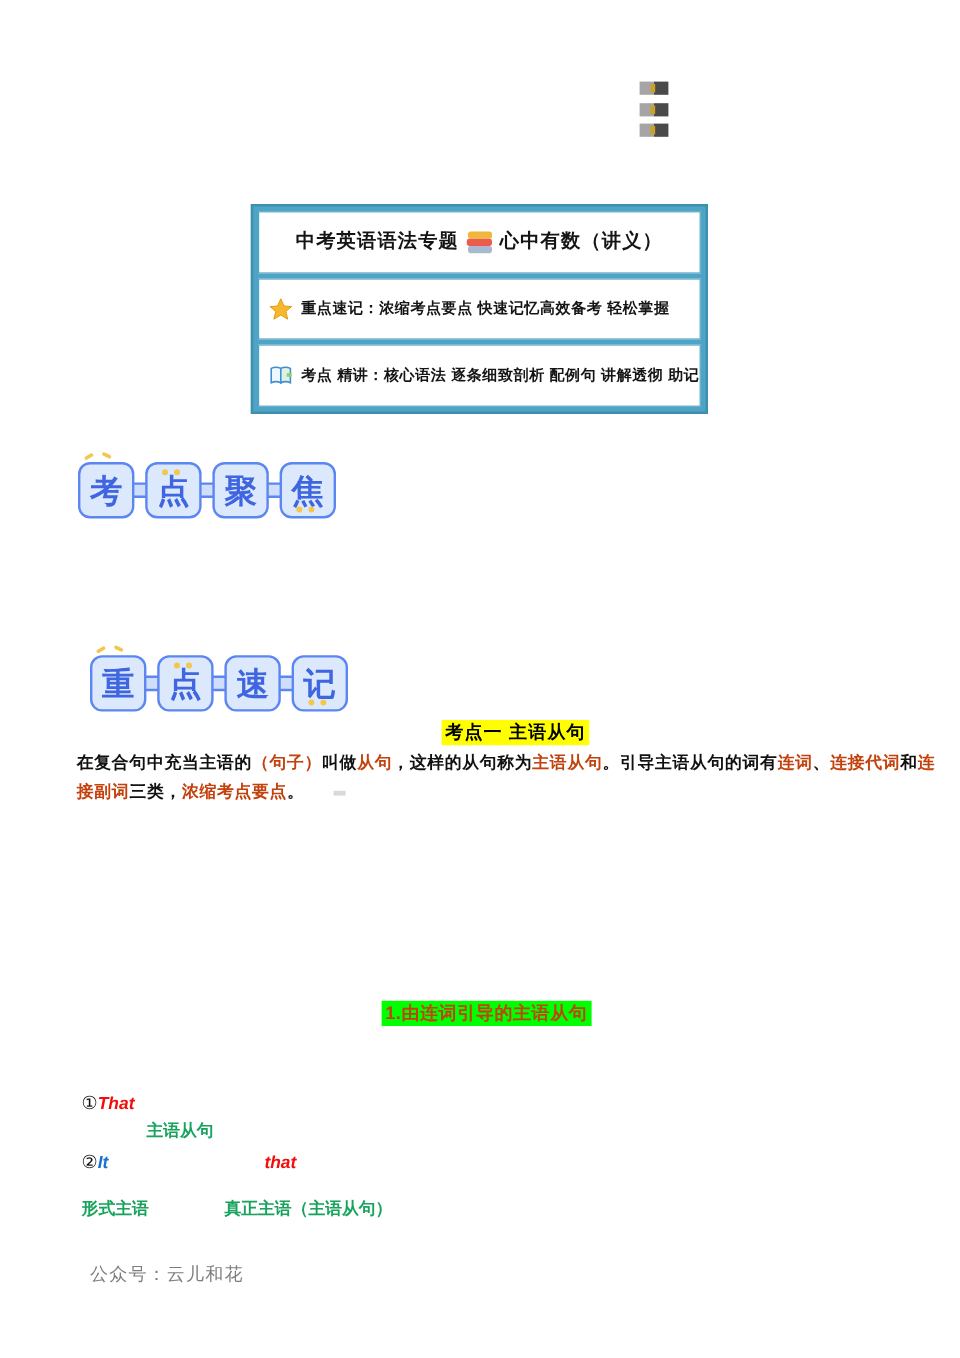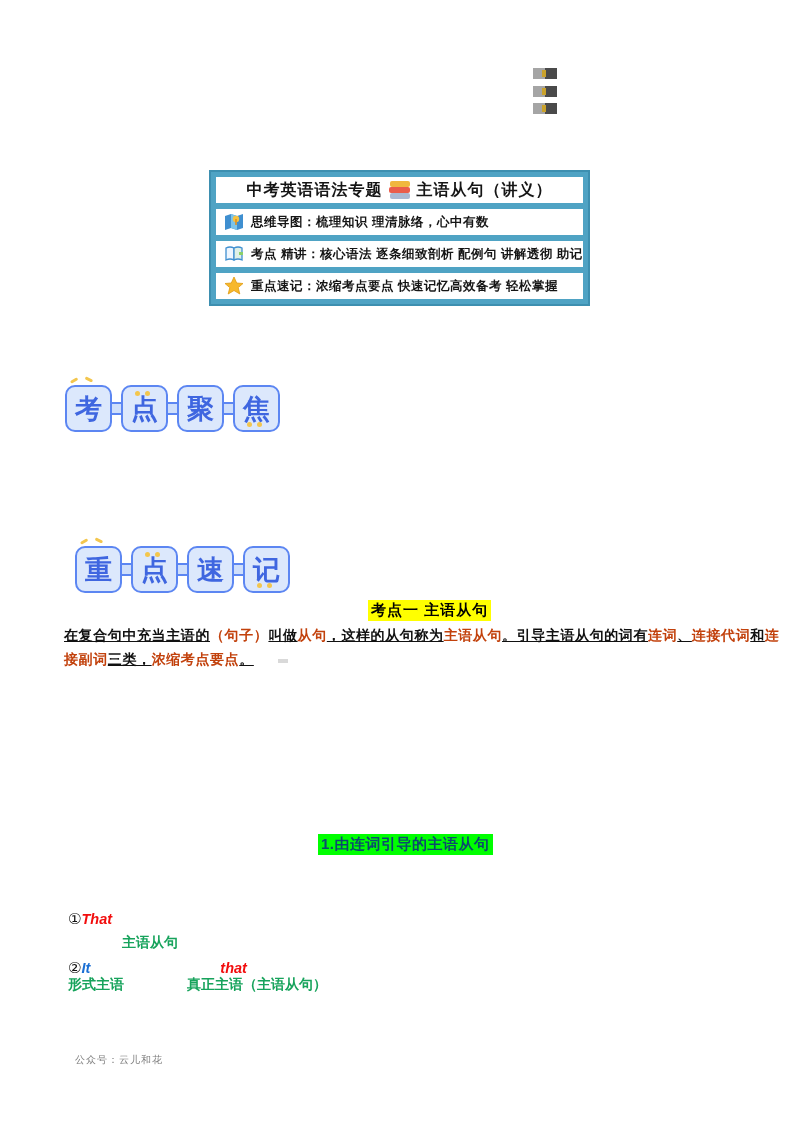--- a/index.html
+++ b/index.html
@@ -8,21 +8,21 @@
     font-family:"Liberation Sans","DejaVu Sans",sans-serif;
     color:#111;overflow:hidden;
   }
   
   .corner-chip{position:absolute;width:24px;height:11px;display:flex;}
   .corner-chip .half-l{width:12px;height:11px;background:#a5a5a5;}
   .corner-chip .half-r{width:12px;height:11px;background:#4a4a4a;}
   .corner-chip .tick{position:absolute;left:9px;top:2px;width:4px;height:7px;background:#caa22b;}
   
   .info-box{
-    position:absolute;left:209px;top:170px;width:381px;height:136px;
+    position:absolute;left:209px;top:170px;width:381px;height:175px;
     background:#4fa3c4;border:2px solid #3d8fb0;box-sizing:border-box;
     display:flex;flex-direction:column;gap:4px;padding:4px;
   }
   .info-row{
     background:#ffffff;border:1.5px solid #4fa3c4;box-sizing:border-box;
     display:flex;align-items:center;gap:7px;padding:1px 8px;flex:1;
     font-size:12.5px;font-weight:bold;color:#151515;letter-spacing:.5px;
     white-space:nowrap;overflow:hidden;
   }
   .info-title{
@@ -46,36 +46,36 @@
     margin:0 -4px;z-index:0;
   }
   .sparkle{position:absolute;background:#f3c64e;border-radius:50%;}
   .spark-bar{position:absolute;width:8px;height:2.5px;background:#f3c64e;border-radius:2px;}
   
   .hl-yellow{
     position:absolute;background:#ffff00;color:#000;font-weight:bold;font-size:15px;
     padding:1px 3px;letter-spacing:1px;white-space:nowrap;
   }
   .hl-green{
-    position:absolute;background:#00ff00;color:#0c4a6e;font-weight:bold;font-size:15px;
+    position:absolute;background:#00ff00;color:#c2410c;font-weight:bold;font-size:15px;
     padding:1px 3px;letter-spacing:.5px;white-space:nowrap;
   }
   
   .def-line{position:absolute;font-size:14px;font-weight:bold;white-space:nowrap;letter-spacing:.6px;}
-  .seg-black{color:#111;text-decoration:underline;}
+  .seg-black{color:#111;}
   .seg-red{color:#c2410c;}
   
   .ex-line{position:absolute;font-size:14.5px;font-weight:bold;white-space:nowrap;}
   .kw-red{color:#f20d0d;font-style:italic;}
   .kw-blue{color:#1a6fd4;font-style:italic;margin-top:48px;}
   .num{color:#111;font-weight:normal;font-size:15px;}
   .note-green{color:#17a35c;font-weight:bold;font-size:14px;white-space:nowrap;}
   .small-dash{position:absolute;width:10px;height:4px;background:#d9d9d9;}
   
-  .footer-text{position:absolute;left:75px;top:1053px;font-size:10px;color:#7d7d7d;letter-spacing:1px;}
+  .footer-text{position:absolute;left:75px;top:1053px;font-size:15px;color:#7d7d7d;letter-spacing:1px;}
 </style>
 </head>
 <body>
 
 <div class="corner-chip" style="left:533px;top:68px;">
     <div class="half-l"></div>
     <div class="half-r"></div>
     <div class="tick"></div>
   </div>
 <div class="corner-chip" style="left:533px;top:86px;">
@@ -90,50 +90,39 @@
   </div>
 
 <div class="info-box">
   <div class="info-row info-title">
     <span>中考英语语法专题</span>
     <span class="books-stack">
         <span class="b1"></span>
         <span class="b2"></span>
         <span class="b3"></span>
       </span>
-    <span>主语从句（讲义）</span>
+    <span>心中有数（讲义）</span>
   </div>
   <div class="info-row">
     <span class="row-icon">
       <svg width="20" height="20" viewBox="0 0 20 20">
-          <polygon points="1,4 7,2 13,4 19,2 19,16 13,18 7,16 1,18" fill="#3f8fd0"></polygon>
-          <polygon points="7,2 13,4 13,18 7,16" fill="#7cc4ea"></polygon>
-          <circle cx="12" cy="7" r="3.2" fill="#f5c242"></circle>
-          <rect x="11.2" y="7" width="1.6" height="6" fill="#e08f1f"></rect>
+          <polygon points="10,1 12.7,7 19,7.5 14.2,11.6 15.8,18 10,14.5 4.2,18 5.8,11.6 1,7.5 7.3,7" fill="#f7b82c" stroke="#e09a10" stroke-width="0.8"></polygon>
         </svg>
     </span>
-    <span>思维导图：梳理知识 理清脉络，心中有数</span>
+    <span>重点速记：浓缩考点要点 快速记忆高效备考 轻松掌握</span>
   </div>
   <div class="info-row">
     <span class="row-icon">
       <svg width="20" height="20" viewBox="0 0 20 20">
           <path d="M2 4 Q6 2 10 4 L10 16 Q6 14 2 16 Z" fill="#eef6ff" stroke="#3f8fd0" stroke-width="1.3"></path>
           <path d="M18 4 Q14 2 10 4 L10 16 Q14 14 18 16 Z" fill="#dff0e6" stroke="#3f8fd0" stroke-width="1.3"></path>
           <rect x="15" y="8" width="4" height="3" fill="#8bd06a"></rect>
         </svg>
     </span>
     <span>考点 精讲：核心语法 逐条细致剖析 配例句 讲解透彻 助记</span>
-  </div>
-  <div class="info-row">
-    <span class="row-icon">
-      <svg width="20" height="20" viewBox="0 0 20 20">
-          <polygon points="10,1 12.7,7 19,7.5 14.2,11.6 15.8,18 10,14.5 4.2,18 5.8,11.6 1,7.5 7.3,7" fill="#f7b82c" stroke="#e09a10" stroke-width="0.8"></polygon>
-        </svg>
-    </span>
-    <span>重点速记：浓缩考点要点 快速记忆高效备考 轻松掌握</span>
   </div>
 </div>
 
 <div class="badge" style="left:65px;top:385px;">
   <div class="tile">
     <span class="spark-bar" style="left:3px;top:-8px;transform:rotate(-30deg);"></span>
     <span class="spark-bar" style="left:18px;top:-9px;transform:rotate(25deg);"></span>
     <span>考</span>
   </div>
   <div class="connector"></div>
@@ -192,17 +181,17 @@
 
 <div class="ex-line" style="left:68px;top:910px;">
   <span class="num">①</span><span class="kw-red">That</span>
 </div>
 <div class="ex-line" style="left:122px;top:934px;">
   <span class="note-green">主语从句</span>
 </div>
 <div class="ex-line" style="left:68px;top:959px;">
   <span class="num">②</span><span class="kw-blue">It</span><span class="kw-red" style="margin-left:130px;">that</span>
 </div>
-<div class="ex-line" style="left:68px;top:976px;font-family:Liberation Serif, serif;">
+<div class="ex-line" style="left:68px;top:999px;font-family:Liberation Serif, serif;">
   <span class="note-green">形式主语</span><span class="note-green" style="margin-left:63px;">真正主语（主语从句）</span>
 </div>
 
 <div class="footer-text">公众号：云儿和花</div>
 
 </body></html>

